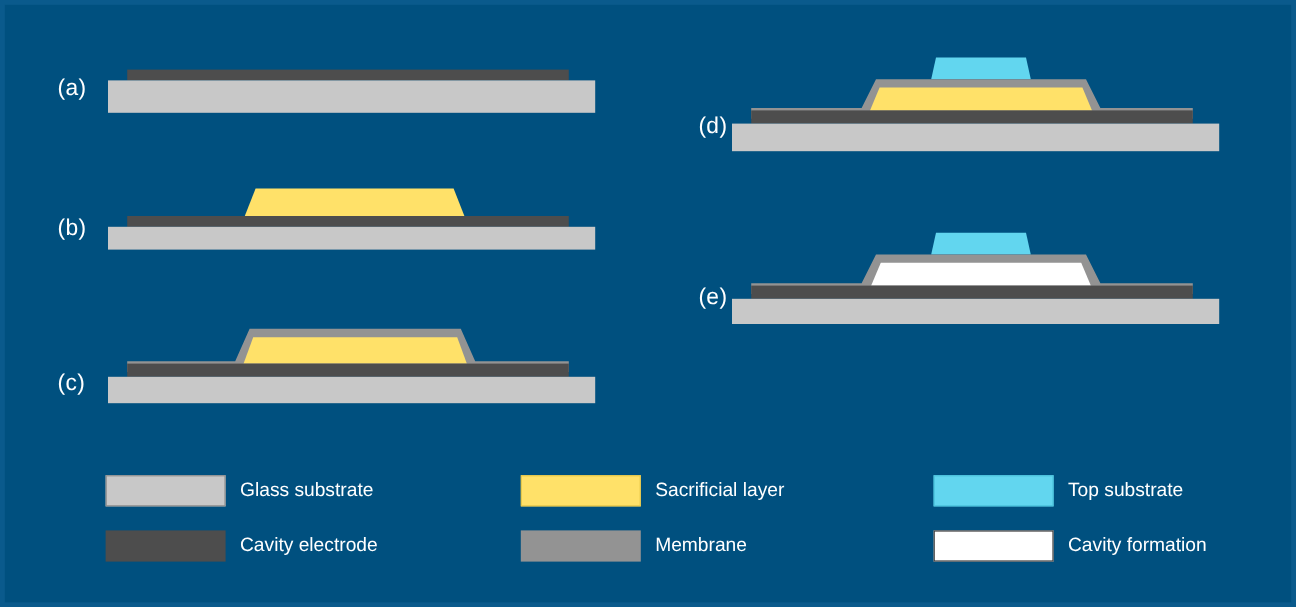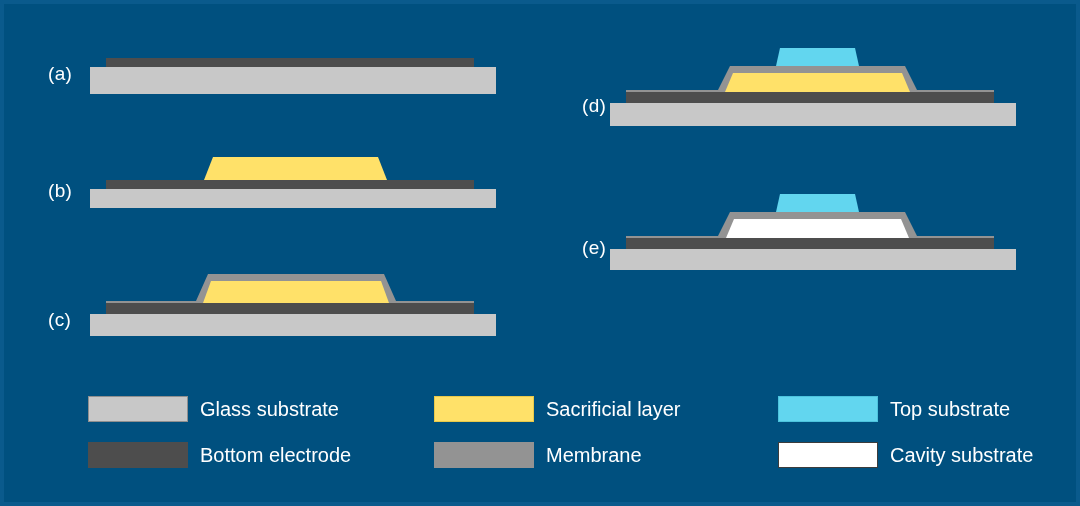--- a/index.html
+++ b/index.html
@@ -32,21 +32,21 @@
   #legend { position:absolute; left:0; top:388px; width:1080px; height:90px; }
   .legend-col { position:absolute; top:0; }
   .legend-row { position:relative; height:46px; }
   .swatch {
     position:absolute; left:0; top:4px;
     width:100px; height:26px;
   }
   .legend-text {
     position:absolute; left:112px; top:3px;
     color:#ffffff;
-    font-size:20px;
+    font-size:16px;
     line-height:28px;
     white-space:nowrap;
   }
 </style>
 </head>
 <body>
 
 <div id="figure">
 
   <div class="panel" style="left:44px; top:44px; width:470px; height:50px;">
@@ -108,21 +108,21 @@
 
   <div id="legend">
 
     <div class="legend-col" style="left:84px;">
       <div class="legend-row">
         <span class="swatch" style="background:#c8c8c8; border:1px solid #8f8f8f;"></span>
         <span class="legend-text">Glass substrate</span>
       </div>
       <div class="legend-row">
         <span class="swatch" style="background:#4d4d4d;"></span>
-        <span class="legend-text">Bottom electrode</span>
+        <span class="legend-text">Cavity electrode</span>
       </div>
     </div>
 
     <div class="legend-col" style="left:430px;">
       <div class="legend-row">
         <span class="swatch" style="background:#ffe169; border:1px solid #e8c94a;"></span>
         <span class="legend-text">Sacrificial layer</span>
       </div>
       <div class="legend-row">
         <span class="swatch" style="background:#939393;"></span>
@@ -130,19 +130,19 @@
       </div>
     </div>
 
     <div class="legend-col" style="left:774px;">
       <div class="legend-row">
         <span class="swatch" style="background:#62d6ef; border:1px solid #4cc3dd;"></span>
         <span class="legend-text">Top substrate</span>
       </div>
       <div class="legend-row">
         <span class="swatch" style="background:#ffffff; border:1.5px solid #3c3c3c;"></span>
-        <span class="legend-text">Cavity substrate</span>
+        <span class="legend-text">Cavity formation</span>
       </div>
     </div>
 
   </div>
 
 </div>
 
 </body></html>

